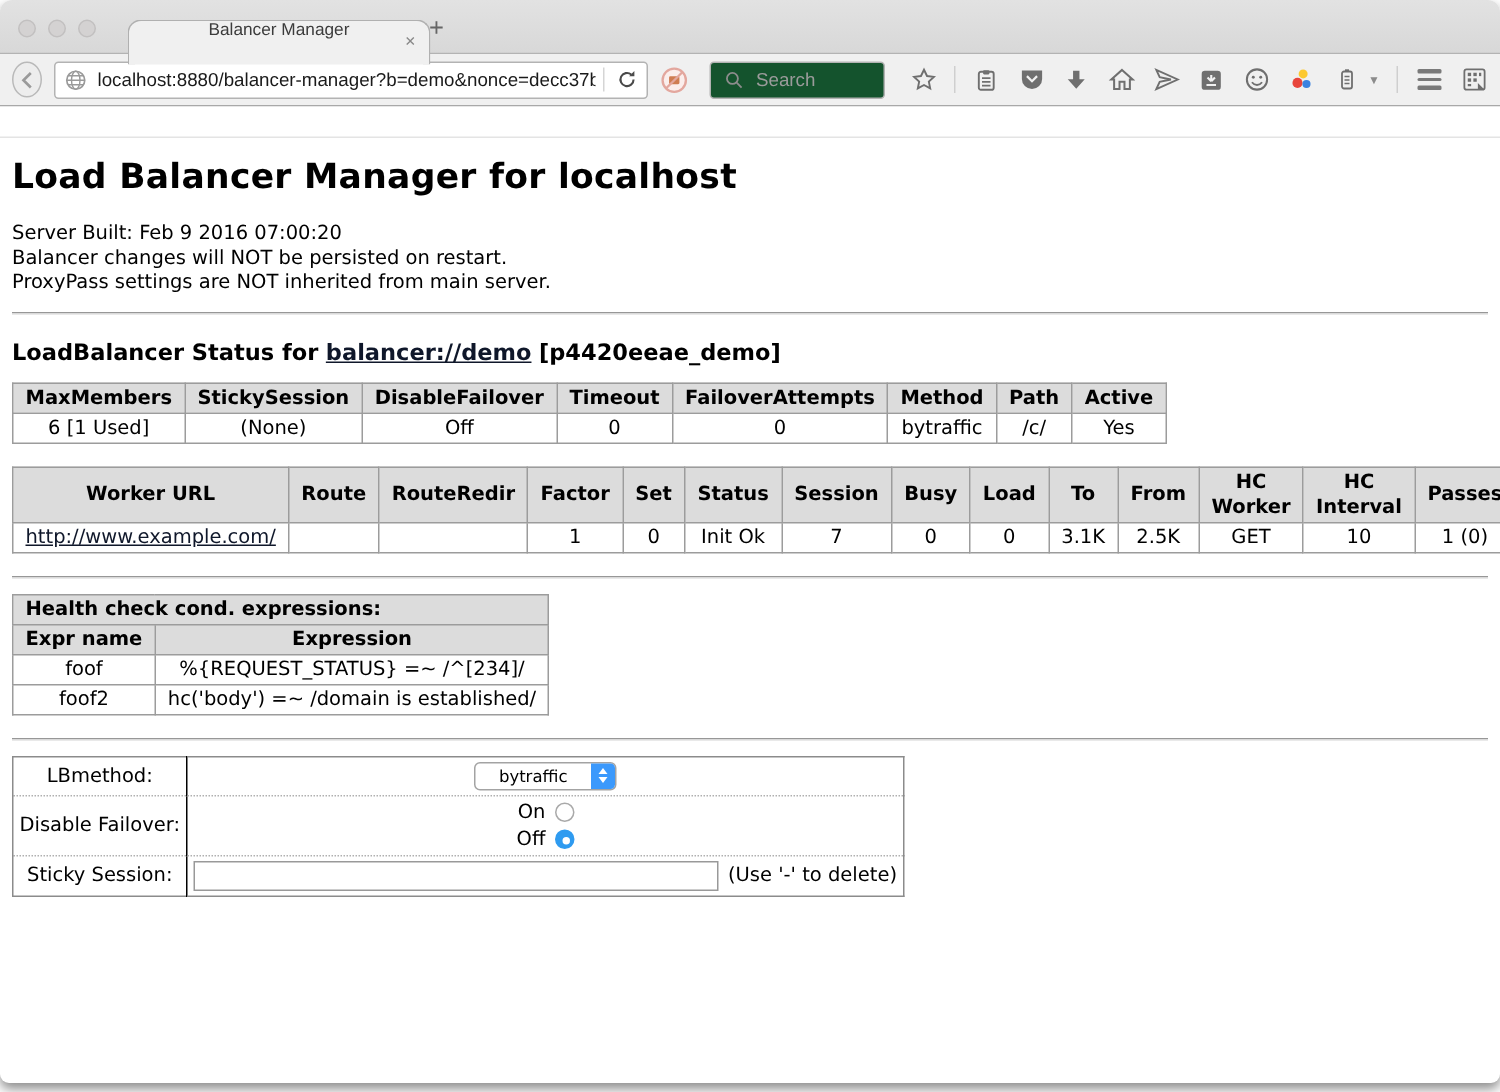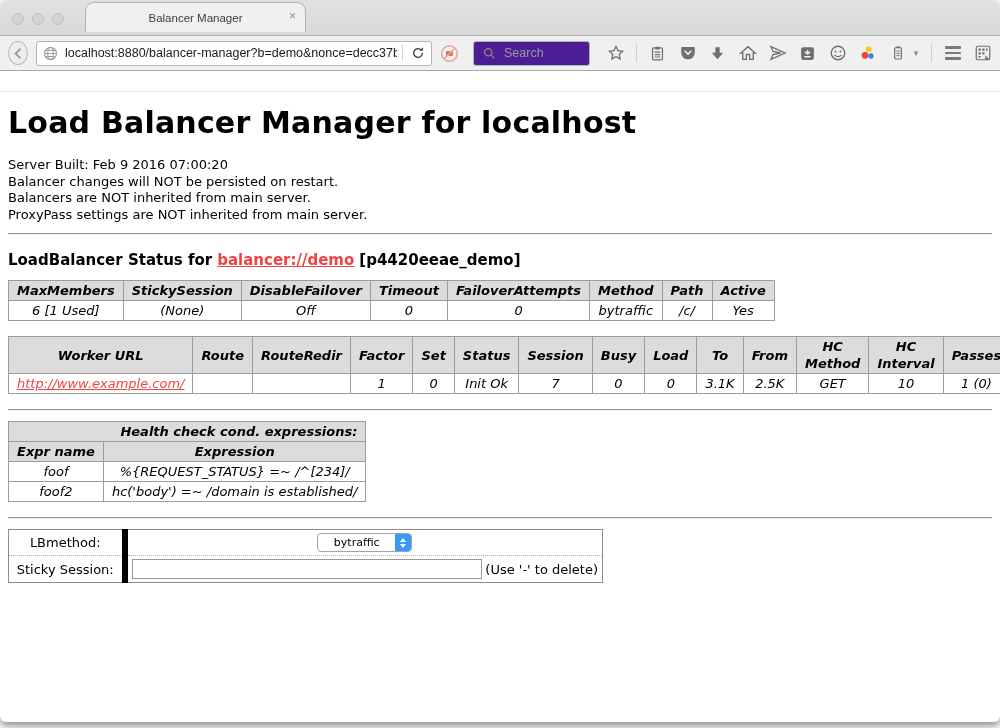--- a/index.html
+++ b/index.html
@@ -7,67 +7,67 @@
   body { width:1000px; height:728px; font-family:"DejaVu Sans", sans-serif; }
 
   .window { width:1000px; height:722px; border-radius:8px 8px 6px 6px; overflow:hidden;
             box-shadow:0 4px 8px rgba(0,0,0,.45); background:#fff; position:relative; }
 
   
   .tabbar { height:36px; background:linear-gradient(#e2e2e2,#d8d8d8); position:relative;
             border-bottom:1px solid #b3b3b3; font-family:"Liberation Sans", sans-serif; }
   .traffic { position:absolute; top:13px; left:12px; display:flex; gap:8px; }
   .traffic span { width:12px; height:12px; border-radius:50%; background:#d4d2d2; border:1px solid #c2c0c0; }
-  .tab { position:absolute; left:85px; top:2px; width:221px; height:30px; background:#f0f0f0;
+  .tab { position:absolute; left:85px; top:13px; width:202px; height:30px; background:#f0f0f0;
          border:1px solid #b0b0b0; border-bottom:none; border-radius:9px 9px 0 0;
-         display:flex; align-items:center; justify-content:center; z-index:2; }
+         display:flex; justify-content:center; z-index:2; }
   .tab-title { font-size:11.5px; color:#3c3c3c; }
   .tab-close { position:absolute; right:9px; top:6px; font-size:12px; color:#888; cursor:default; }
   .newtab { position:absolute; left:286px; top:9px; font-size:17px; color:#666; }
 
   
   .toolbar { height:35px; background:#f0f0f0; border-bottom:1px solid #a8a8a8;
              display:flex; align-items:center; padding:0 8px; gap:8px;
              font-family:"Liberation Sans", sans-serif; }
   .nav-back { width:24px; height:24px; border-radius:50%; border:1px solid #b9b9b9; background:#ededed;
               display:flex; align-items:center; justify-content:center; color:#9a9a9a; font-size:14px; }
   .urlbar { width:396px; height:25px; background:#fff; border:1px solid #b3b3b3; border-radius:3px;
             display:flex; align-items:center; padding:0 4px; gap:5px; }
   .url-text { flex:1; font-size:12.5px; color:#1a1a1a; white-space:nowrap; overflow:hidden; }
   .url-div { width:1px; height:16px; background:#d5d5d5; }
-  .searchbar { width:140px; height:25px; background:#4c1d95; border:1px solid #b3b3b3; border-radius:3px;
+  .searchbar { width:140px; height:25px; background:#14532d; border:1px solid #b3b3b3; border-radius:3px;
                display:flex; align-items:center; padding:0 6px; gap:5px; margin-left:6px; }
   .search-text { font-size:12.5px; color:#9b9b9b; }
   .icons { display:flex; align-items:center; gap:11px; margin-left:8px; }
   .tb-div { width:1px; height:18px; background:#cfcfcf; }
   .icon16 { width:19px; height:19px; display:flex; align-items:center; justify-content:center; }
   .caret { font-size:8px; color:#8b8b8b; margin-left:-6px; }
   .burger { display:flex; flex-direction:column; gap:3px; }
   .burger i { width:16px; height:2.5px; background:#7a7a7a; border-radius:1px; }
 
   
   .bookmarks-strip { height:21px; border-bottom:1px solid #e4e4e4; background:#fff; }
   .main { padding:2px 8px 0 8px; font-size:13px; color:#000; }
-  h1 { font-size:30px; margin:11px 0 17px 0; letter-spacing:.2px; }
+  h1 { font-size:23px; margin:11px 0 17px 0; letter-spacing:.2px; }
   .server-info div { line-height:16.5px; }
   hr { border:none; border-top:1px solid #979797; border-bottom:1px solid #e9e9e9; margin:10px 0; }
   h3 { font-size:15px; margin:16px 0 11px 0; display:flex; gap:5px; align-items:baseline; }
-  a.plink { color:#ef4444; text-decoration:underline; }
-
-  table.grid { border-collapse:collapse; margin:3px 0 15px 0;font-style:italic; }
+  a.plink { color:#0f172a; text-decoration:underline; }
+
+  table.grid { border-collapse:collapse; margin:3px 0 15px 0; }
   table.grid th, table.grid td { border:1px solid #9c9c9c; font-size:13px; padding:1px 8px; line-height:17px; }
   table.grid th { background:#dcdcdc; font-weight:bold; }
   table.grid td { text-align:center; }
   td.cell-left { text-align:left; }
 
   
   table.form { border-collapse:collapse; width:595px; margin:6px 0 10px 0; border:1px solid #8b8b8b; }
   table.form td { font-size:13px; padding:3px 4px; border-top:1px dotted #b0b0b0; }
   table.form tr:first-child td { border-top:none; }
-  td.flabel { width:116px; text-align:center; border-right:6px solid #000000; }
+  td.flabel { width:116px; text-align:center; border-right:1px solid #000000; }
   td.fvalue { text-align:center; }
   .selectbox { display:inline-flex; align-items:center; width:95px; height:19px; border:1px solid #a3a3a3;
                border-radius:4px; background:#fff; overflow:hidden; vertical-align:middle; }
   .selectbox .sel-text { flex:1; font-size:11px; text-align:center; }
   .stepper { width:16px; height:19px; background:#3b99fc; display:flex; flex-direction:column;
              align-items:center; justify-content:center; gap:2px; }
   .stepper i { width:0; height:0; border-left:3.5px solid transparent; border-right:3.5px solid transparent; }
   .stepper .up { border-bottom:4px solid #fff; }
   .stepper .dn { border-top:4px solid #fff; }
   .numwrap { display:inline-flex; border:1px solid #777; height:20px; background:#fff; vertical-align:middle; }
@@ -79,21 +79,21 @@
   .spin .dn { border-top:3.5px solid #555; }
   input.txt { border:1px solid #999; height:20px; font-size:12px; padding:0 3px; background:#fff;
               font-family:"DejaVu Sans",sans-serif; }
   .radio-col { display:inline-flex; flex-direction:column; gap:3px; align-items:flex-end; }
   .radio-line { display:flex; align-items:center; gap:6px; }
   .radio { width:13px; height:13px; border-radius:50%; border:1px solid #a9a9a9; background:#fff; display:inline-block; }
   .radio.checked { background:#2f9bf0; border-color:#2f9bf0; position:relative; }
   .radio.checked::after { content:''; position:absolute; left:4px; top:4px; width:5px; height:5px;
                           background:#fff; border-radius:50%; }
   .sticky-row { display:flex; align-items:center; }
-  .hc-title th { text-align:right; }
+  .hc-title th { text-align:left; }
 </style>
 </head>
 <body>
 
 <div class="window">
 
   <div class="tabbar">
     <div class="traffic">
       <span></span>
       <span></span>
@@ -235,21 +235,20 @@
   </div>
 
   <div class="bookmarks-strip"></div>
 
   <div class="main">
     <h1>Load Balancer Manager for localhost</h1>
 
     <div class="server-info">
       <div>Server Built: Feb 9 2016 07:00:20</div>
       <div>Balancer changes will NOT be persisted on restart.</div>
-      <div>Balancers are NOT inherited from main server.</div>
       <div>ProxyPass settings are NOT inherited from main server.</div>
     </div>
 
     <hr>
 
     <h3>
       <span>LoadBalancer Status for</span>
       <a href="#" class="plink">balancer://demo</a>
       <span>[p4420eeae_demo]</span>
     </h3>
@@ -286,21 +285,21 @@
         <th>Route</th>
         <th>RouteRedir</th>
         <th>Factor</th>
         <th>Set</th>
         <th>Status</th>
         <th>Session</th>
         <th>Busy</th>
         <th>Load</th>
         <th>To</th>
         <th>From</th>
-        <th>HC Method</th>
+        <th>HC Worker</th>
         <th>HC Interval</th>
         <th>Passes</th>
 
       </tr>
       <tr>
         <td class="cell-left"><a href="#" class="plink">http://www.example.com/</a></td>
         <td></td>
         <td></td>
         <td>1</td>
         <td>0</td>
@@ -351,20 +350,35 @@
           <span class="selectbox">
             <span class="sel-text">bytraffic</span>
             <span class="stepper">
                   <i class="up"></i>
                   <i class="dn"></i>
                 </span>
           </span>
         </td>
       </tr>
       <tr>
+        <td class="flabel">Disable Failover:</td>
+        <td class="fvalue">
+          <span class="radio-col">
+            <span class="radio-line">
+              <span>On</span>
+              <span class="radio"></span>
+            </span>
+            <span class="radio-line">
+              <span>Off</span>
+              <span class="radio checked"></span>
+            </span>
+          </span>
+        </td>
+      </tr>
+      <tr>
         <td class="flabel">Sticky Session:</td>
         <td>
           <div class="sticky-row">
             <input type="text" class="txt" style="width: 350px;">
             <span style="margin-left:auto;text-align:center;">(Use '-' to delete)</span>
           </div>
         </td>
       </tr>
 
     </tbody>

